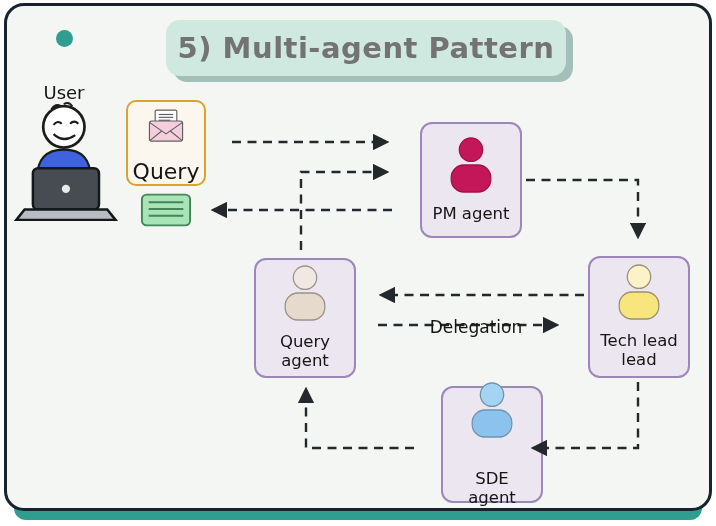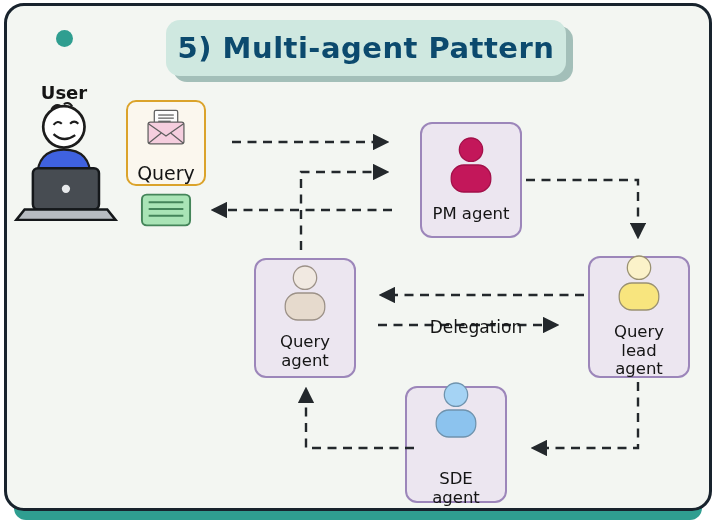--- a/index.html
+++ b/index.html
@@ -11,57 +11,57 @@
   .accent-dot{position:absolute;left:56px;top:30px;width:17px;height:17px;border-radius:50%;}
   .title-banner{position:absolute;left:166px;top:20px;width:400px;height:56px;border-radius:14px;
                 box-shadow:7px 6px 0 0 #a3bfb9;display:flex;align-items:center;justify-content:center;
                 font-weight:bold;font-size:29px;letter-spacing:0.5px;}
   .small-label{position:absolute;font-size:18px;text-align:center;}
   .user-figure{position:absolute;left:12px;top:100px;width:112px;height:124px;}
   .query-box{position:absolute;left:126px;top:100px;width:80px;height:86px;box-sizing:border-box;
              border:2.5px solid;border-radius:10px;background:#fbf7ee;
              display:flex;flex-direction:column;align-items:center;justify-content:flex-start;}
   .query-box svg{margin-top:6px;}
-  .query-label{font-size:19px;margin-top:15px;}
+  .query-label{font-size:22px;margin-top:15px;}
   .response-icon{position:absolute;left:140px;top:192px;width:52px;height:36px;}
   .response-label{position:absolute;left:106px;top:231px;width:116px;text-align:center;font-size:17px;}
   .agent-box{position:absolute;box-sizing:border-box;border:2.5px solid;border-radius:12px;
              display:flex;flex-direction:column;align-items:center;justify-content:center;padding:6px 2px;}
   .agent-box svg{flex:0 0 auto;}
   .agent-label{font-size:16.5px;line-height:1.15;text-align:center;margin-top:12px;}
   .person .head{fill:var(--head);stroke:var(--stroke);stroke-width:1.4;}
   .person .body{fill:var(--body);stroke:var(--stroke);stroke-width:1.4;}
   .pm-box{left:420px;top:122px;width:102px;height:116px;}
   .devops-box{left:254px;top:258px;width:102px;height:120px;}
   .tech-box{left:588px;top:256px;width:102px;height:122px;}
-  .sde-box{left:405px;top:386px;width:102px;height:117px;gap:20px;}
+  .sde-box{left:441px;top:386px;width:102px;height:117px;gap:20px;}
   .sde-box .agent-label{max-width:64px;}
   .devops-box .agent-label{max-width:76px;}
   .tech-box .agent-label{max-width:84px;}
   .edges{position:absolute;left:0;top:0;width:716px;height:526px;pointer-events:none;}
   .edges path.link{fill:none;stroke:var(--arrow);stroke-width:2.4;stroke-dasharray:9 6.5;}
   .edges .ah{fill:var(--arrow);}
   .delegation-label{position:absolute;left:416px;top:301px;width:120px;text-align:center;font-size:17px;margin-top:16px;}
 </style>
 </head>
 <body>
 
 <div class="canvas">
 
   <div class="accent-strip" style="background-color: rgb(47, 158, 144);"></div>
 
   <div class="frame" style="background-color: rgb(243, 246, 242); border-color: rgb(24, 35, 45);"></div>
 
   <div class="accent-dot" style="background-color: rgb(47, 158, 144);"></div>
 
-  <div class="title-banner" style="background-color: rgb(207, 232, 224); color: #0c4a6e;">
+  <div class="title-banner" style="background-color: rgb(207, 232, 224); color: #737373;">
     <span>5) Multi-agent Pattern</span>
   </div>
 
-  <div class="small-label" style="left:28px;top:82px;width:72px;font-weight:bold;">User</div>
+  <div class="small-label" style="left:28px;top:82px;width:72px;font-weight:normal;">User</div>
   <svg class="user-figure" viewBox="0 0 108 120">
     <path d="M38 9 q4 -6 9 -3 M50 4 q5 -3 8 2" fill="none" stroke="#1c1c1c" stroke-width="2"></path>
     <circle cx="50" cy="26" r="20" fill="#ffffff" stroke="#1c1c1c" stroke-width="2.6"></circle>
     <path d="M40 24 q4 -5 8 -1" fill="none" stroke="#1c1c1c" stroke-width="2"></path>
     <path d="M56 23 q4 -4 8 0" fill="none" stroke="#1c1c1c" stroke-width="2"></path>
     <path d="M40 33 q10 9 21 1" fill="none" stroke="#1c1c1c" stroke-width="2.2"></path>
     <path d="M24 76 Q24 48 50 48 Q76 48 76 76 Z" fill="#3f62e0" stroke="#1c1c1c" stroke-width="2"></path>
     <rect x="20" y="66" width="64" height="40" rx="5" fill="#474c52" stroke="#15181b" stroke-width="2.4"></rect>
     <circle cx="52" cy="86" r="4" fill="#e8eaec"></circle>
     <path d="M12 106 L92 106 L100 116 L4 116 Z" fill="#b7bcc2" stroke="#15181b" stroke-width="2.4"></path>
@@ -103,21 +103,21 @@
       <circle class="head" cx="30" cy="14" r="13"></circle>
     </svg>
     <div class="agent-label">Query agent</div>
   </div>
 
   <div class="agent-box tech-box" style="background-color: rgb(236, 230, 240); border-color: rgb(156, 134, 186);">
     <svg class="person" width="54" height="56" viewBox="0 0 60 62" style="--head: #fbf2c9; --body: #f8e57e; --stroke: #9a9171;">
       <rect class="body" x="8" y="31" width="44" height="30" rx="14"></rect>
       <circle class="head" cx="30" cy="14" r="13"></circle>
     </svg>
-    <div class="agent-label">Query lead agent</div>
+    <div class="agent-label">Tech lead lead</div>
   </div>
 
   <div class="agent-box sde-box" style="background-color: rgb(236, 230, 240); border-color: rgb(156, 134, 186);">
     <svg class="person" width="54" height="56" viewBox="0 0 60 62" style="--head: #a5d3f4; --body: #8cc3ee; --stroke: #6f93ad;">
       <rect class="body" x="8" y="31" width="44" height="30" rx="14"></rect>
       <circle class="head" cx="30" cy="14" r="13"></circle>
     </svg>
     <div class="agent-label">SDE agent</div>
   </div>
 

